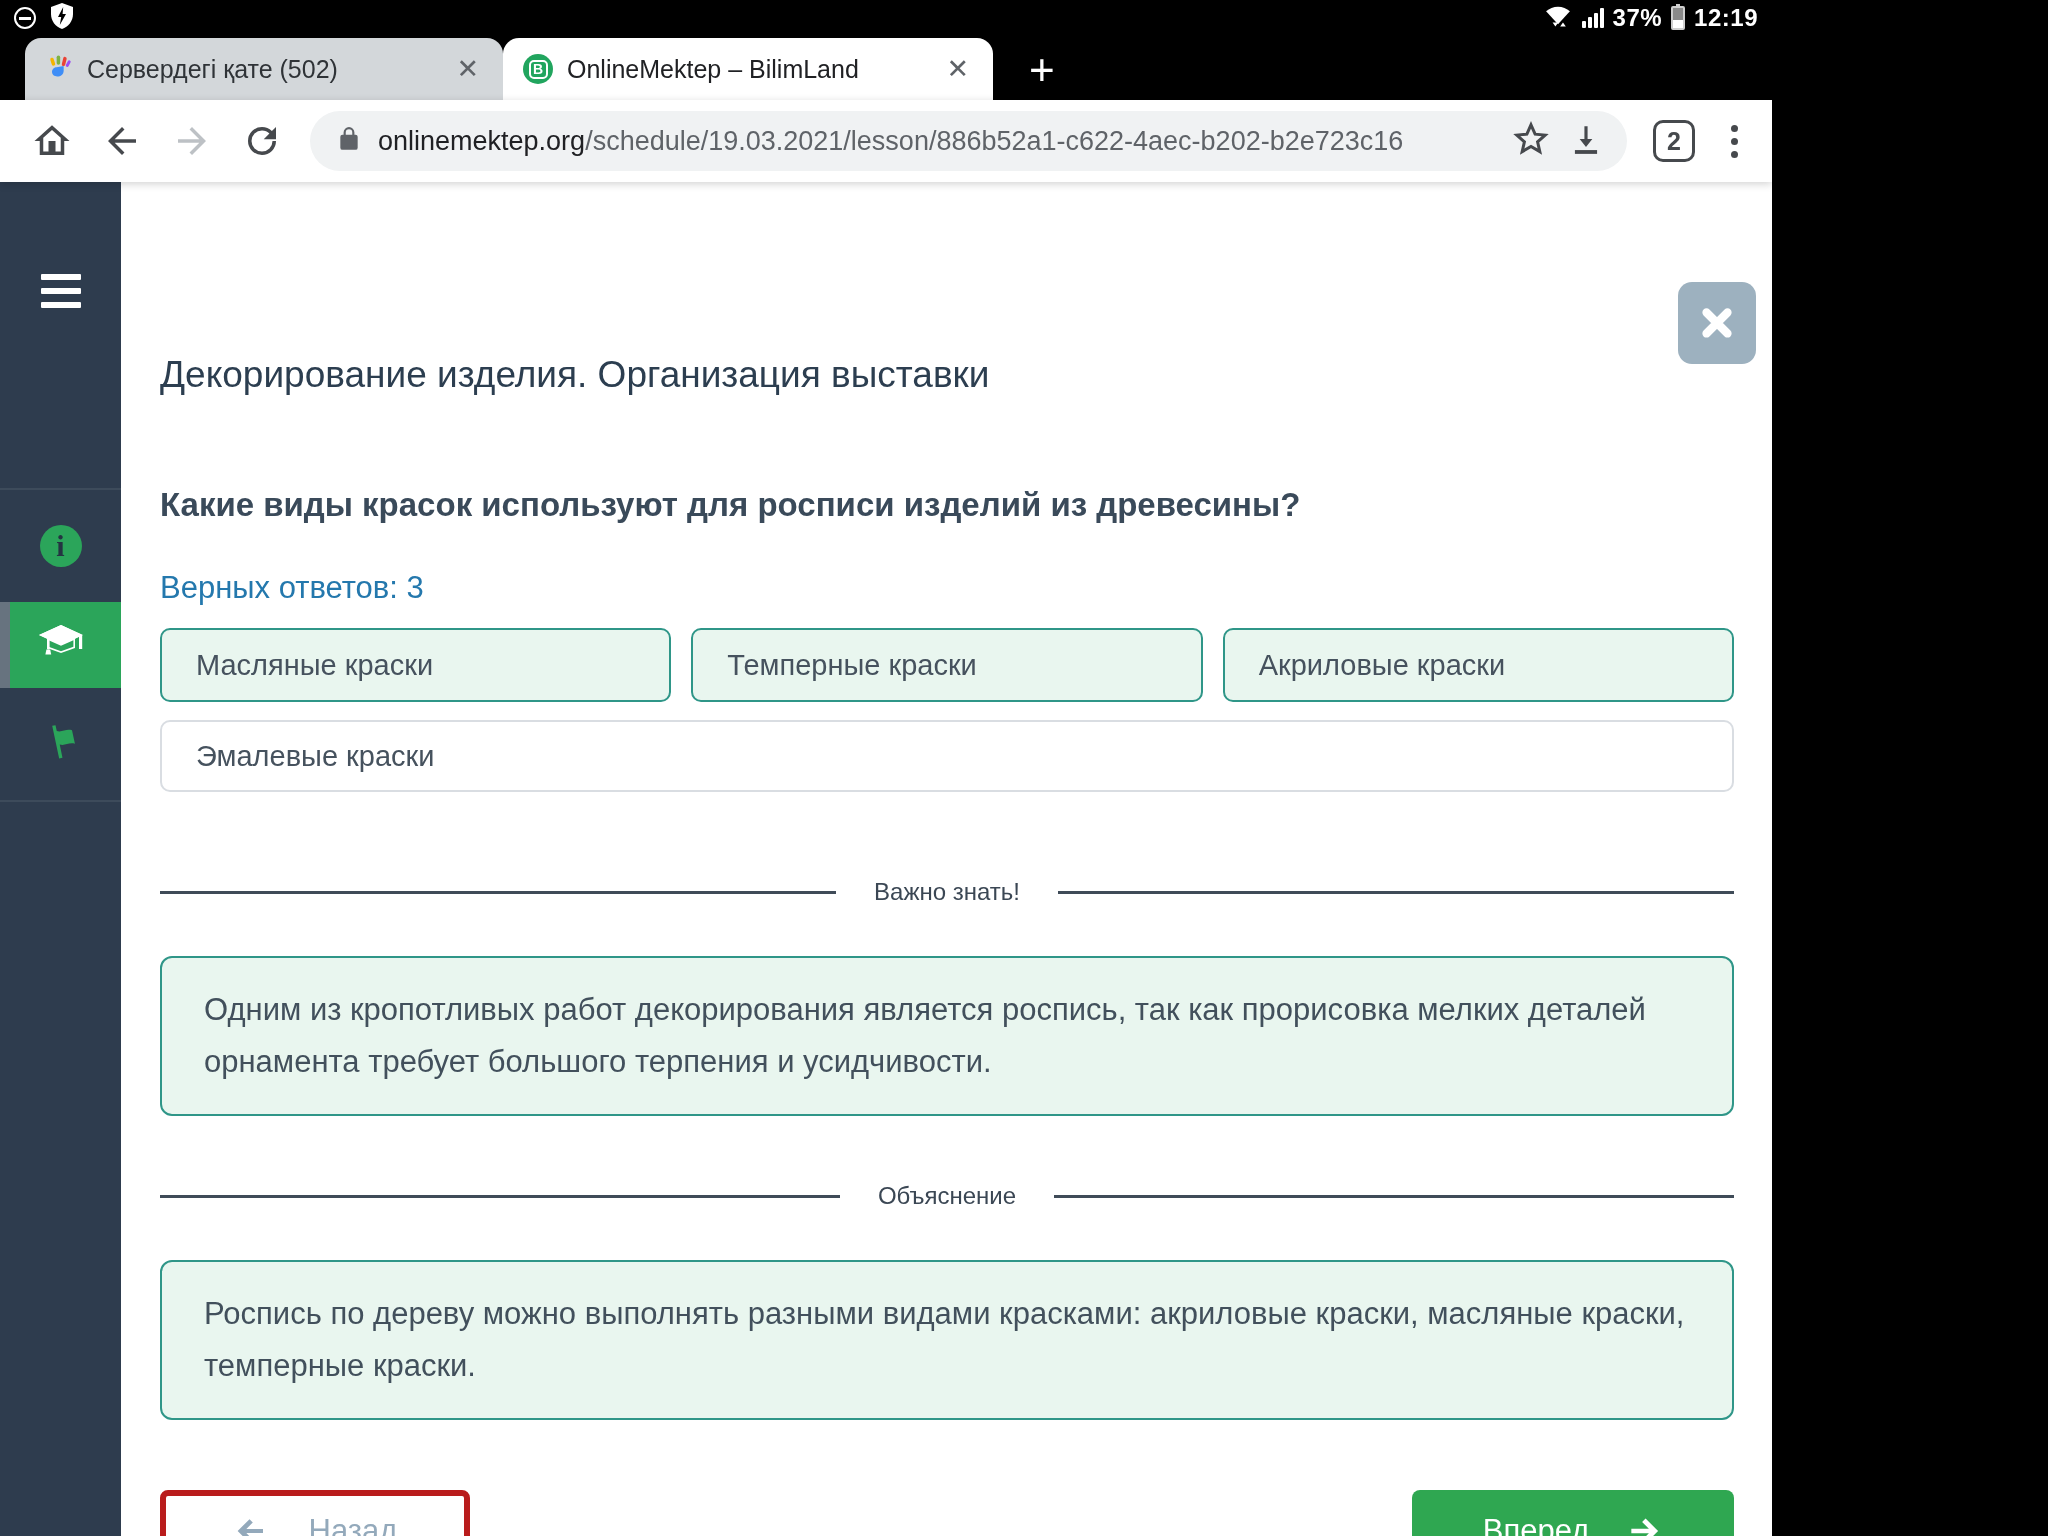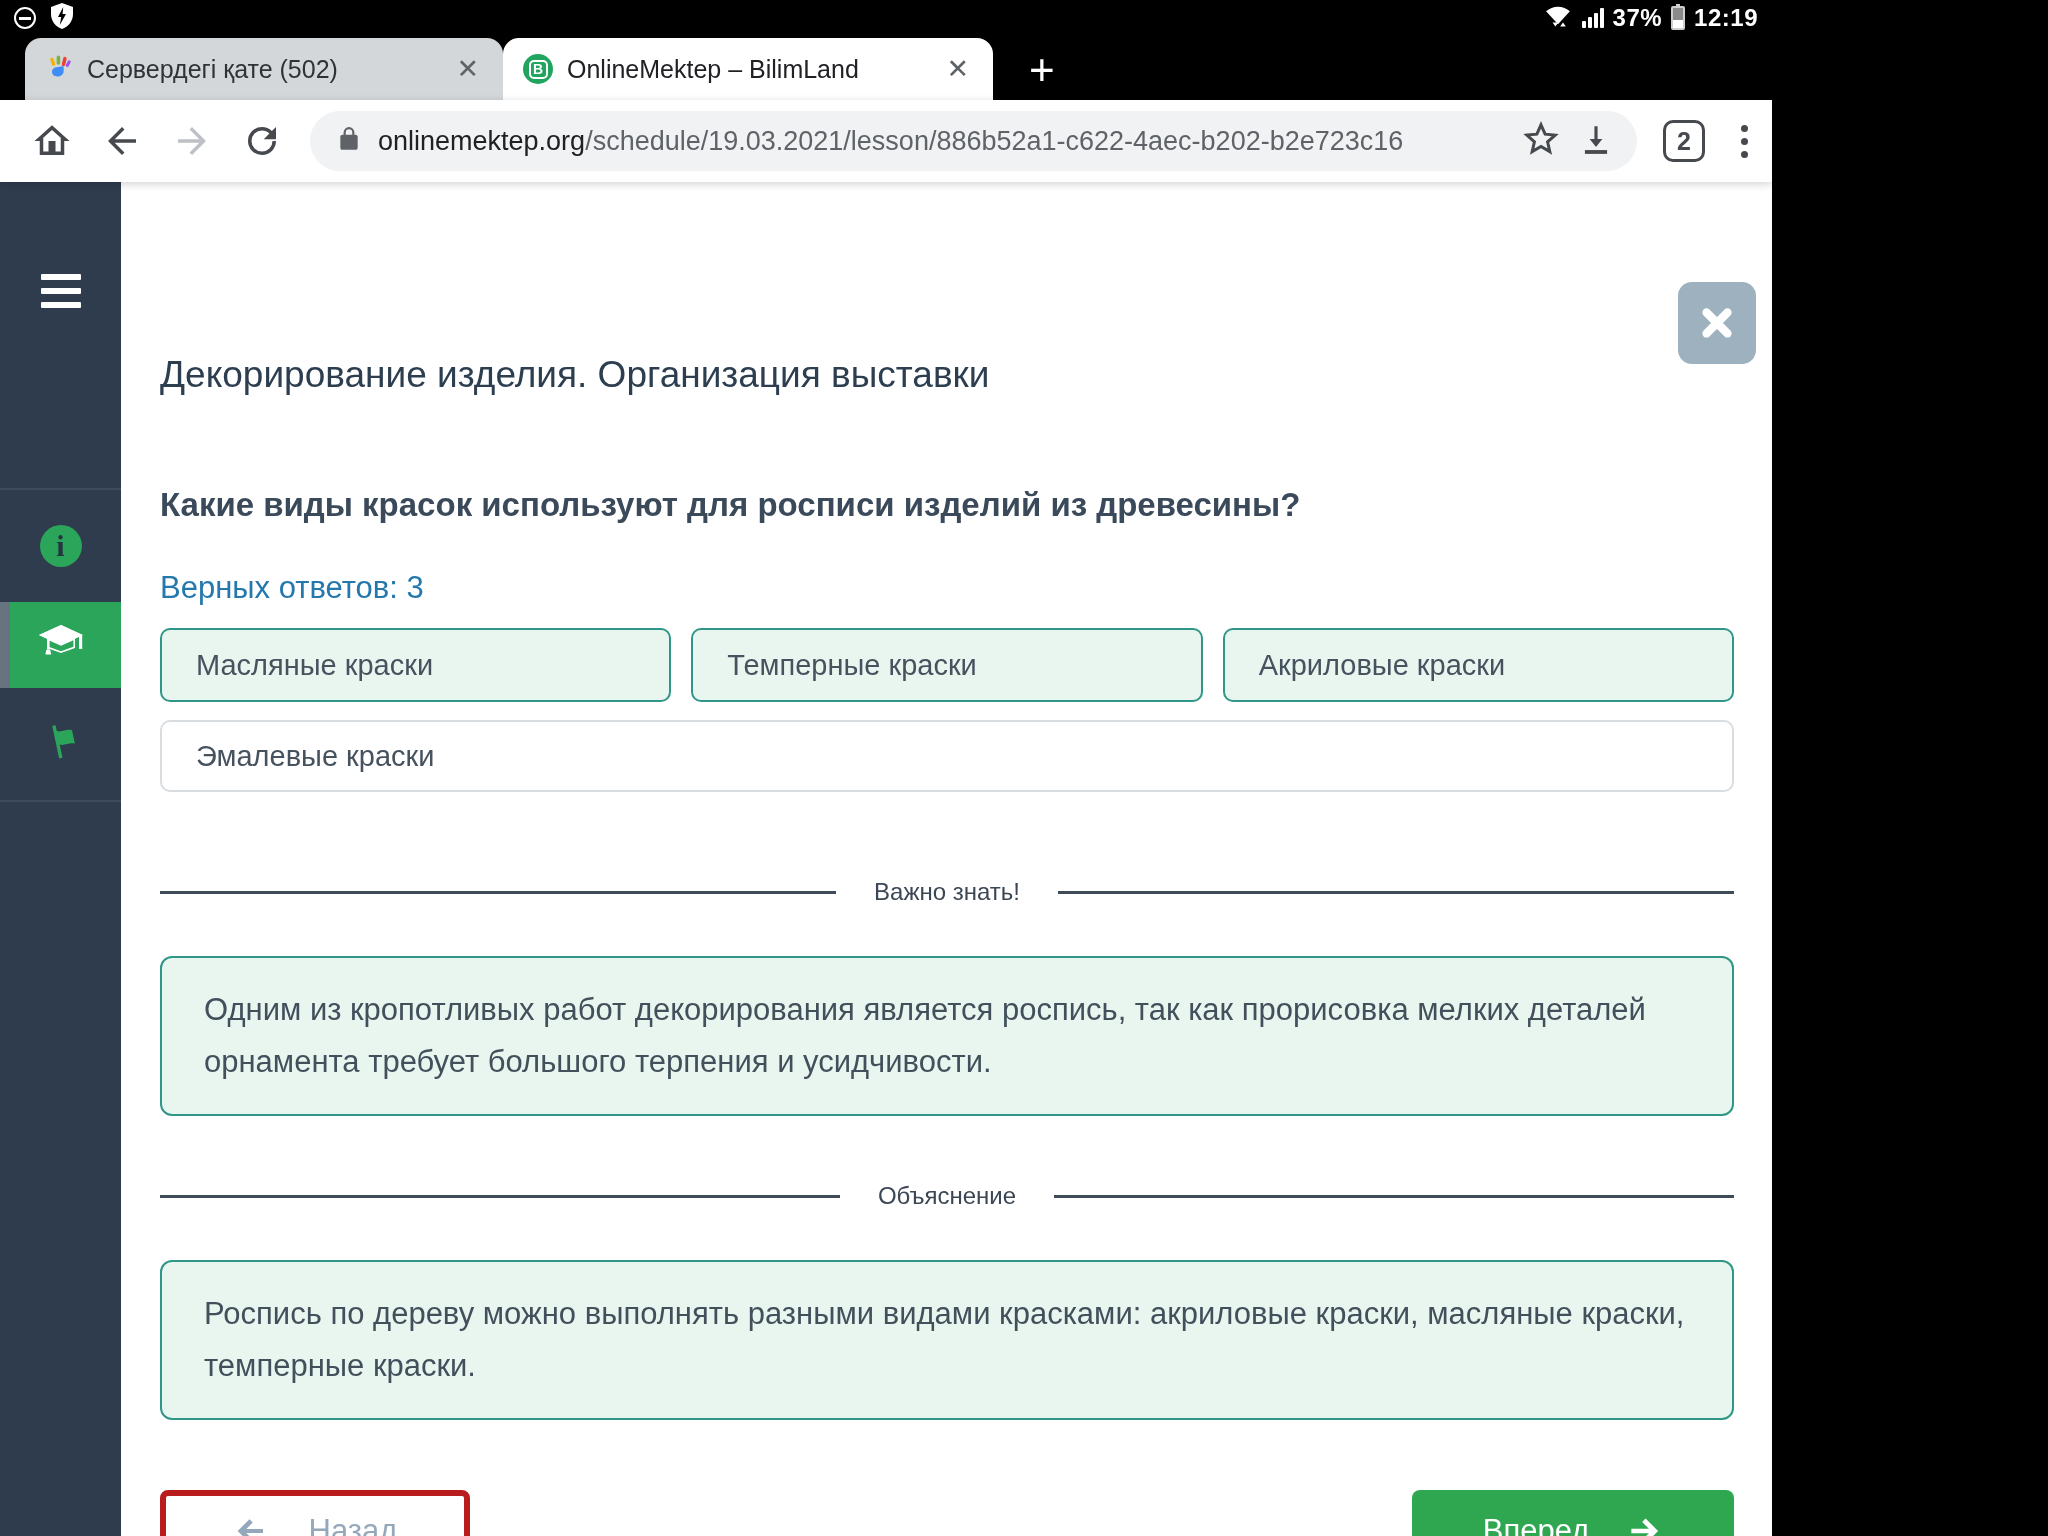--- a/index.html
+++ b/index.html
@@ -22,21 +22,21 @@
   
   .tab-strip { height:64px; background:#000; display:flex; align-items:flex-end; padding-left:25px; flex:0 0 auto; }
   .tab { height:62px; display:flex; align-items:center; gap:14px; padding:0 18px 0 20px; border-radius:16px 16px 0 0; font-size:25px; }
   .tab.inactive { width:478px; background:#d3d7da; color:#2f3337; }
   .tab.active { width:490px; background:#fff; color:#202124; }
   .tab .t-title { flex:1; white-space:nowrap; overflow:hidden; }
   .tab .t-close { font-size:27px; color:#5f6368; padding:2px 6px; }
   .new-tab-btn { color:#fff; font-size:44px; font-weight:300; margin:0 0 8px 36px; line-height:1; }
 
   
-  .toolbar { height:82px; background:#fff; display:flex; align-items:center; padding:0 14px 0 30px; gap:26px; flex:0 0 auto; position:relative; z-index:5; box-shadow:0 2px 8px rgba(0,0,0,.18); }
+  .toolbar { height:82px; background:#fff; display:flex; align-items:center; padding:0 24px 0 30px; gap:26px; flex:0 0 auto; position:relative; z-index:5; box-shadow:0 2px 8px rgba(0,0,0,.18); }
   .tb-icon { width:44px; height:44px; display:flex; align-items:center; justify-content:center; flex:0 0 auto; }
   .omnibox { flex:1; height:60px; background:#f0f2f3; border-radius:30px; display:flex; align-items:center; padding:0 22px 0 26px; gap:16px; min-width:0; }
   .omni-url { flex:1; font-size:27px; white-space:nowrap; overflow:hidden; min-width:0; }
   .omni-url .dom { color:#202124; }
   .omni-url .path { color:#5f6368; }
   .tab-counter { width:42px; height:42px; border:3.5px solid #46494d; border-radius:10px; display:flex; align-items:center; justify-content:center; font-size:25px; font-weight:bold; color:#46494d; flex:0 0 auto; }
   .menu-dots { display:flex; flex-direction:column; gap:6px; padding:0 10px; }
   .menu-dots i { width:7px; height:7px; border-radius:50%; background:#46494d; }
 
   

